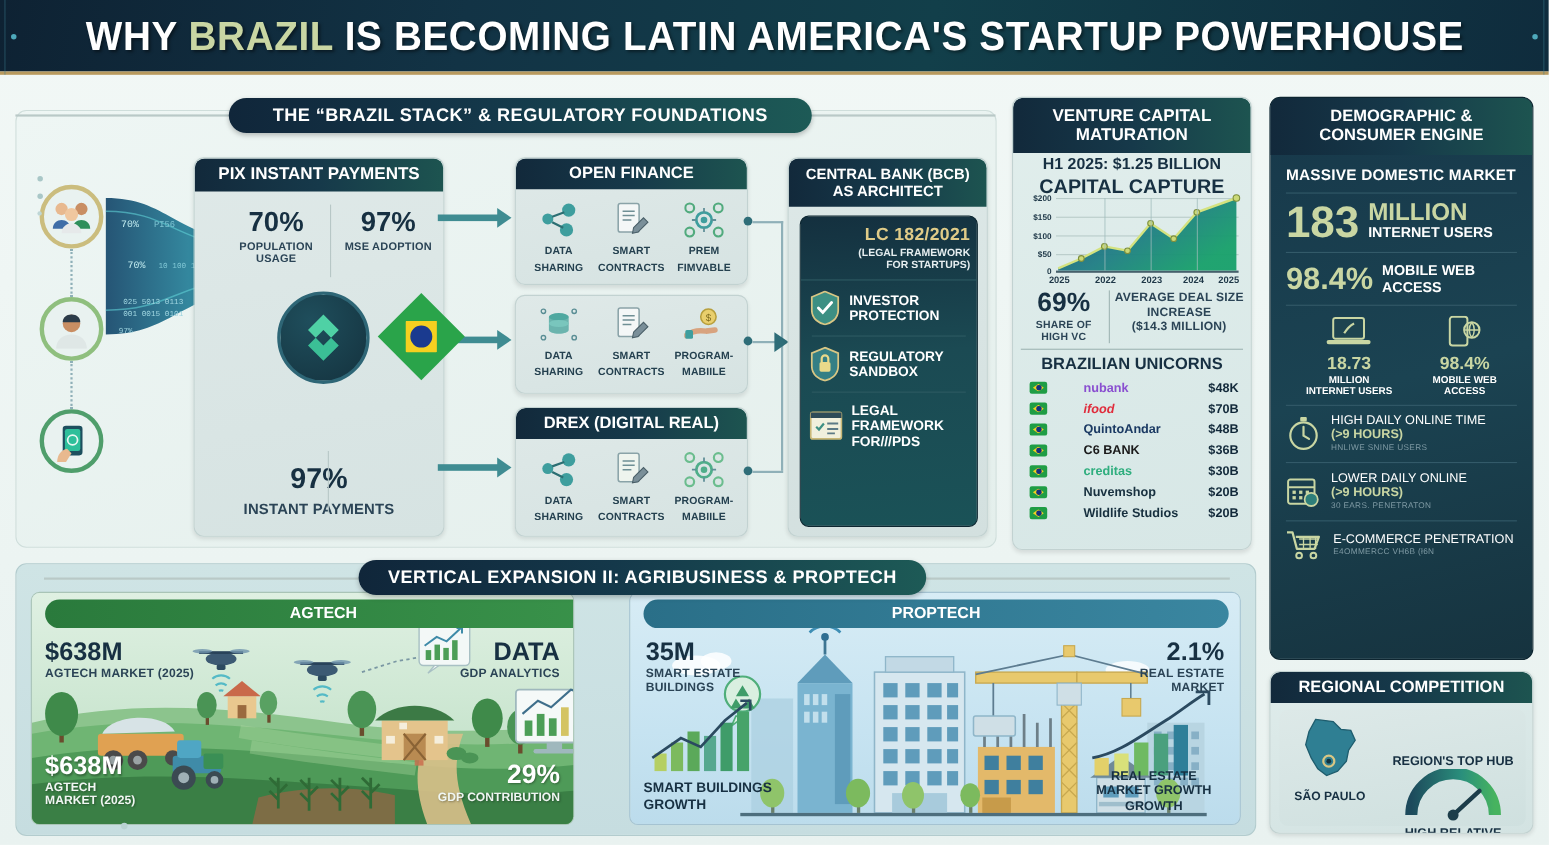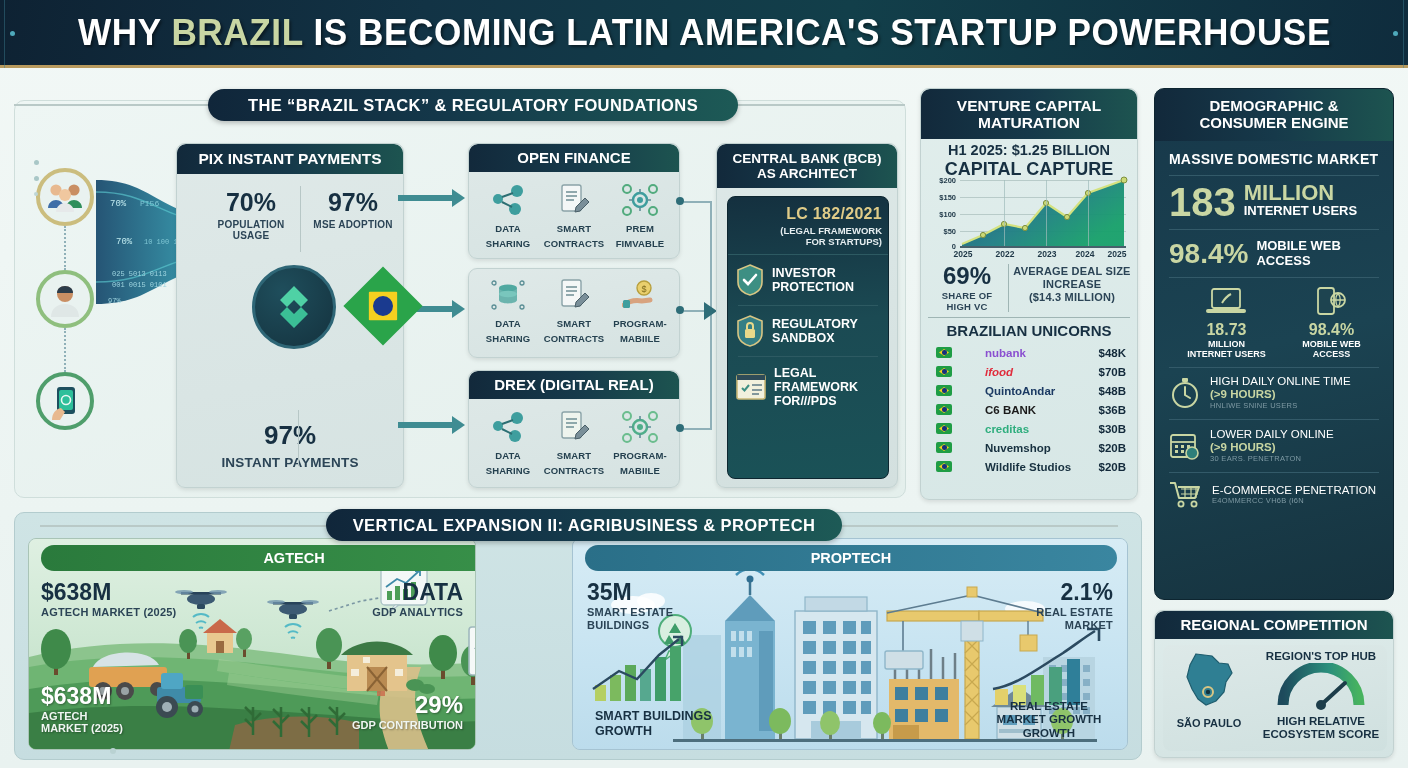--- a/index.html
+++ b/index.html
@@ -626,21 +626,21 @@
     <div class="cap" style="height:28px;font-size:15px;">REGIONAL COMPETITION</div>
     <div style="position:absolute;left:8px;top:34px;width:224px;height:106px;border-radius:8px;background:linear-gradient(170deg,#dde9e8,#cfe0df);display:flex;">
       <div style="width:92px;text-align:center;padding-top:6px;">
         <svg width="62" height="60" viewBox="0 0 62 60">
           <path d="M18 3 L34 5 L41 12 L50 13 L54 22 L48 31 L46 41 L38 50 L28 54 L20 48 L14 38 L9 26 L12 14 Z" fill="#2f7f93" stroke="#1f5d6e" stroke-width="1.2"></path>
           <circle cx="30" cy="41" r="5" fill="none" stroke="#d8c684" stroke-width="2"></circle>
           <circle cx="30" cy="41" r="2.2" fill="#13323c"></circle>
         </svg>
         <div class="big" style="font-size:11px;margin-top:2px;">SÃO PAULO</div>
       </div>
-      <div style="flex:1;text-align:center;padding-top:5px;">
+      <div style="flex:1;text-align:center;padding-top:5px;margin-top:36px;">
         <div class="big" style="font-size:11.5px;">REGION'S TOP HUB</div>
         <svg width="92" height="48" viewBox="0 0 92 48" style="margin-top:1px;">
           <defs>
               <linearGradient id="gg" x1="0" y1="0" x2="1" y2="0">
                 <stop offset="0" stop-color="#1d4a5c"></stop>
                 <stop offset="60%" stop-color="#2a8f7c"></stop>
                 <stop offset="100%" stop-color="#47b35f"></stop>
               </linearGradient>
             </defs>
           <path d="M8 42 A38 38 0 0 1 84 42" fill="none" stroke="url(#gg)" stroke-width="11"></path>
@@ -652,21 +652,21 @@
       </div>
     </div>
   </div>
 
   <div class="panel" style="left:14px;top:512px;width:1128px;height:248px;
        background:linear-gradient(180deg,#cfe4e5 0%, #c6dde0 100%); border:1px solid #b3ccce;"></div>
   <div class="pill-rule" style="left:40px;top:525px;width:290px;"></div>
   <div class="pill-rule" style="left:838px;top:525px;width:280px;"></div>
   <div class="pill" style="left:326px;top:509px;width:516px;">VERTICAL EXPANSION II: AGRIBUSINESS &amp; PROPTECH</div>
 
-  <div class="scene" style="left:28px;top:538px;width:448px;height:212px;border:1px solid #a9c4b6;">
+  <div class="scene" style="left:28px;top:538px;width:494px;height:212px;border:1px solid #a9c4b6;">
     <div class="agsky"></div>
 
     <svg style="position:absolute;left:0;top:0;" width="530" height="212" viewBox="0 0 530 212">
       <path d="M0 118 C90 96 180 104 280 118 C370 130 450 126 530 116 L530 212 L0 212 Z" fill="#8cc48d"></path>
       <path d="M0 128 C100 110 190 120 300 132 C400 142 460 138 530 128 L530 212 L0 212 Z" fill="#6fb573"></path>
       <path d="M0 150 C110 132 210 144 320 154 C420 164 470 160 530 152 L530 212 L0 212 Z" fill="#4e9a58"></path>
       <path d="M0 174 C110 160 210 170 330 178 C430 186 480 182 530 176 L530 212 L0 212 Z" fill="#3a7f45"></path>
 
       <g opacity=".35" fill="#b3d9a3">
         <path d="M190 120 C240 128 290 134 340 140 L338 152 C288 146 236 140 188 132 Z"></path>
@@ -1001,21 +1001,21 @@
     <div style="position:absolute;left:14px;top:40px;">
       <div class="big" style="font-size:23px;">35M</div>
       <div class="lbl" style="font-size:11px;line-height:1.2;">SMART ESTATE</div>
       <div class="lbl" style="font-size:11px;line-height:1.2;">BUILDINGS</div>
     </div>
     <div style="position:absolute;right:14px;top:40px;text-align:right;">
       <div class="big" style="font-size:23px;">2.1%</div>
       <div class="lbl" style="font-size:11px;line-height:1.2;">REAL ESTATE</div>
       <div class="lbl" style="font-size:11px;line-height:1.2;">MARKET</div>
     </div>
-    <div style="position:absolute;left:22px;bottom:10px;">
+    <div style="position:absolute;left:12px;bottom:10px;">
       <div class="big" style="font-size:12.5px;line-height:1.2;">SMART BUILDINGS</div>
       <div class="big" style="font-size:12.5px;line-height:1.2;">GROWTH</div>
     </div>
     <div style="position:absolute;right:10px;bottom:8px;text-align:center;width:136px;">
       <div class="big" style="font-size:11.5px;line-height:1.2;">REAL ESTATE</div>
       <div class="big" style="font-size:11.5px;line-height:1.2;">MARKET GROWTH</div>
       <div class="big" style="font-size:11.5px;line-height:1.2;">GROWTH</div>
     </div>
   </div>
 

